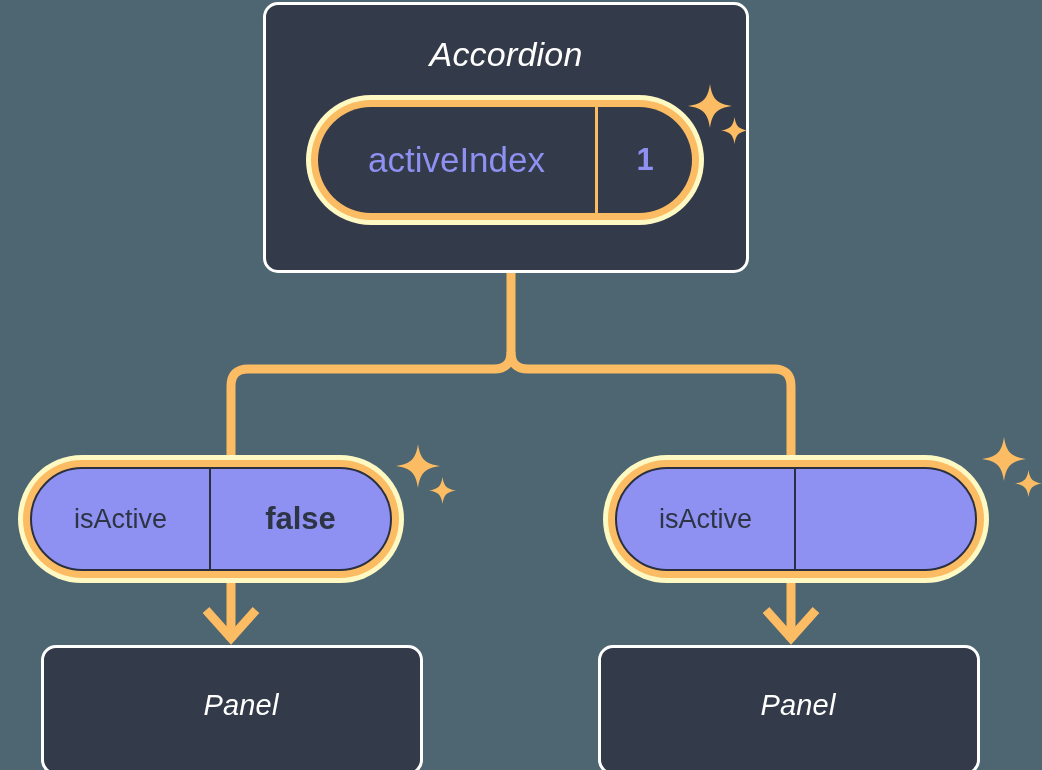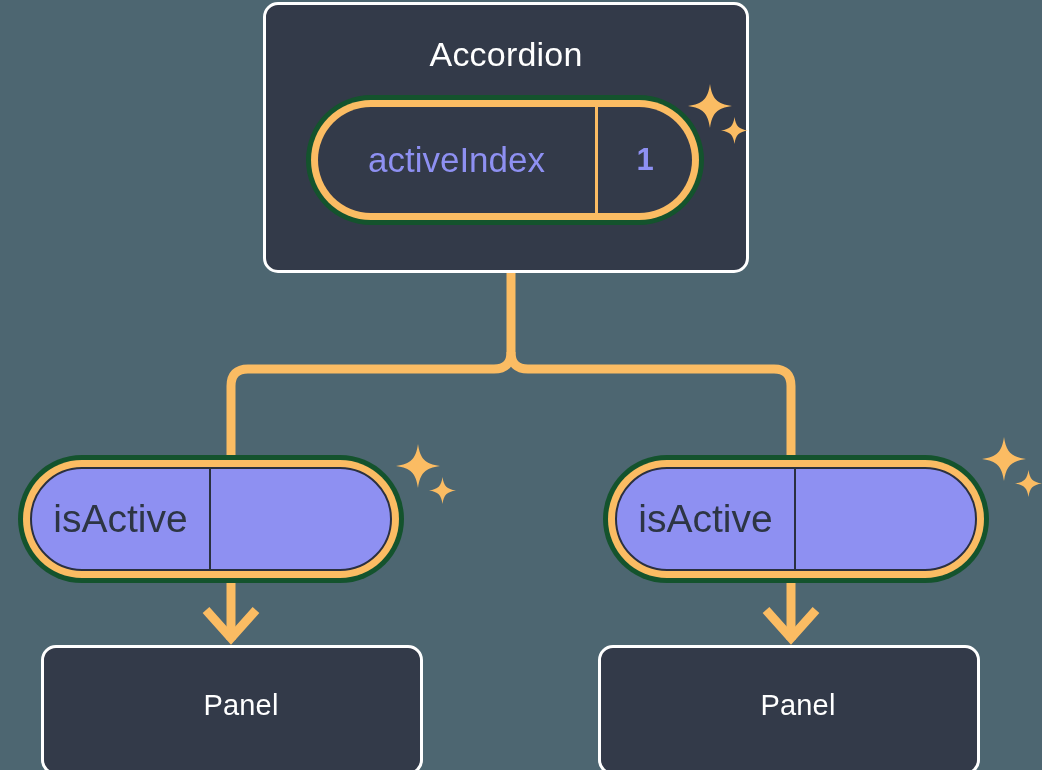--- a/index.html
+++ b/index.html
@@ -44,20 +44,21 @@
     box-sizing: border-box;
   }
   .card-title {
     position: absolute;
     left: 0;
     right: 0;
     text-align: center;
     color: #ffffff;
     font-weight: 400;
     letter-spacing: 0.2px;
+    font-style: italic;
   }
 
   #accordion-card {
     left: 263px;
     top: 2px;
     width: 486px;
     height: 271px;
   }
   #accordion-card .card-title {
     top: 30px;
@@ -75,21 +76,21 @@
     top: 41px;
     font-size: 29px;
     margin-left: 18px;
   }
 
   
   
   .pill {
     position: absolute;
     z-index: 4;
-    background: #14532d;
+    background: #fef9c3;
     border-radius: 999px;
     box-sizing: border-box;
     padding: 5px;
   }
   .pill-mid {
     width: 100%;
     height: 100%;
     background: #fbbc63;
     border-radius: 999px;
     box-sizing: border-box;
@@ -146,21 +147,21 @@
   #pill-isactive-true  { left: 603px; }
 
   .pill-purple .pill-inner {
     background: #8e90f2;
     border: 2px solid #2a3040;
   }
   .pill-purple .pill-key {
     flex: 0 0 50%;
     border-right: 2px solid #2a3040;
     color: #2d3544;
-    font-size: 39px;
+    font-size: 27px;
     font-weight: 400;
   }
   .pill-purple .pill-val {
     flex: 1 1 auto;
     color: #2d3544;
     font-size: 31px;
     font-weight: 700;
   }
 
   
@@ -217,20 +218,21 @@
     </svg>
     <svg class="sparkle" style="left:33px; top:33px;" width="27" height="27" viewBox="0 0 100 100">
       <path d="M50 0 C55 34 66 45 100 50 C66 55 55 66 50 100 C45 66 34 55 0 50 C34 45 45 34 50 0 Z"></path>
     </svg>
   </div>
 
   <div class="pill pill-purple" id="pill-isactive-false">
     <div class="pill-mid">
       <div class="pill-inner">
         <div class="pill-key">isActive</div>
+        <div class="pill-val">false</div>
       </div>
     </div>
   </div>
 
   <div class="sparkle-group" style="left:396px; top:444px; width:64px; height:70px;">
     <svg class="sparkle" style="left:0px; top:0px;" width="44" height="44" viewBox="0 0 100 100">
       <path d="M50 0 C55 34 66 45 100 50 C66 55 55 66 50 100 C45 66 34 55 0 50 C34 45 45 34 50 0 Z"></path>
     </svg>
     <svg class="sparkle" style="left:33px; top:33px;" width="27" height="27" viewBox="0 0 100 100">
       <path d="M50 0 C55 34 66 45 100 50 C66 55 55 66 50 100 C45 66 34 55 0 50 C34 45 45 34 50 0 Z"></path>

